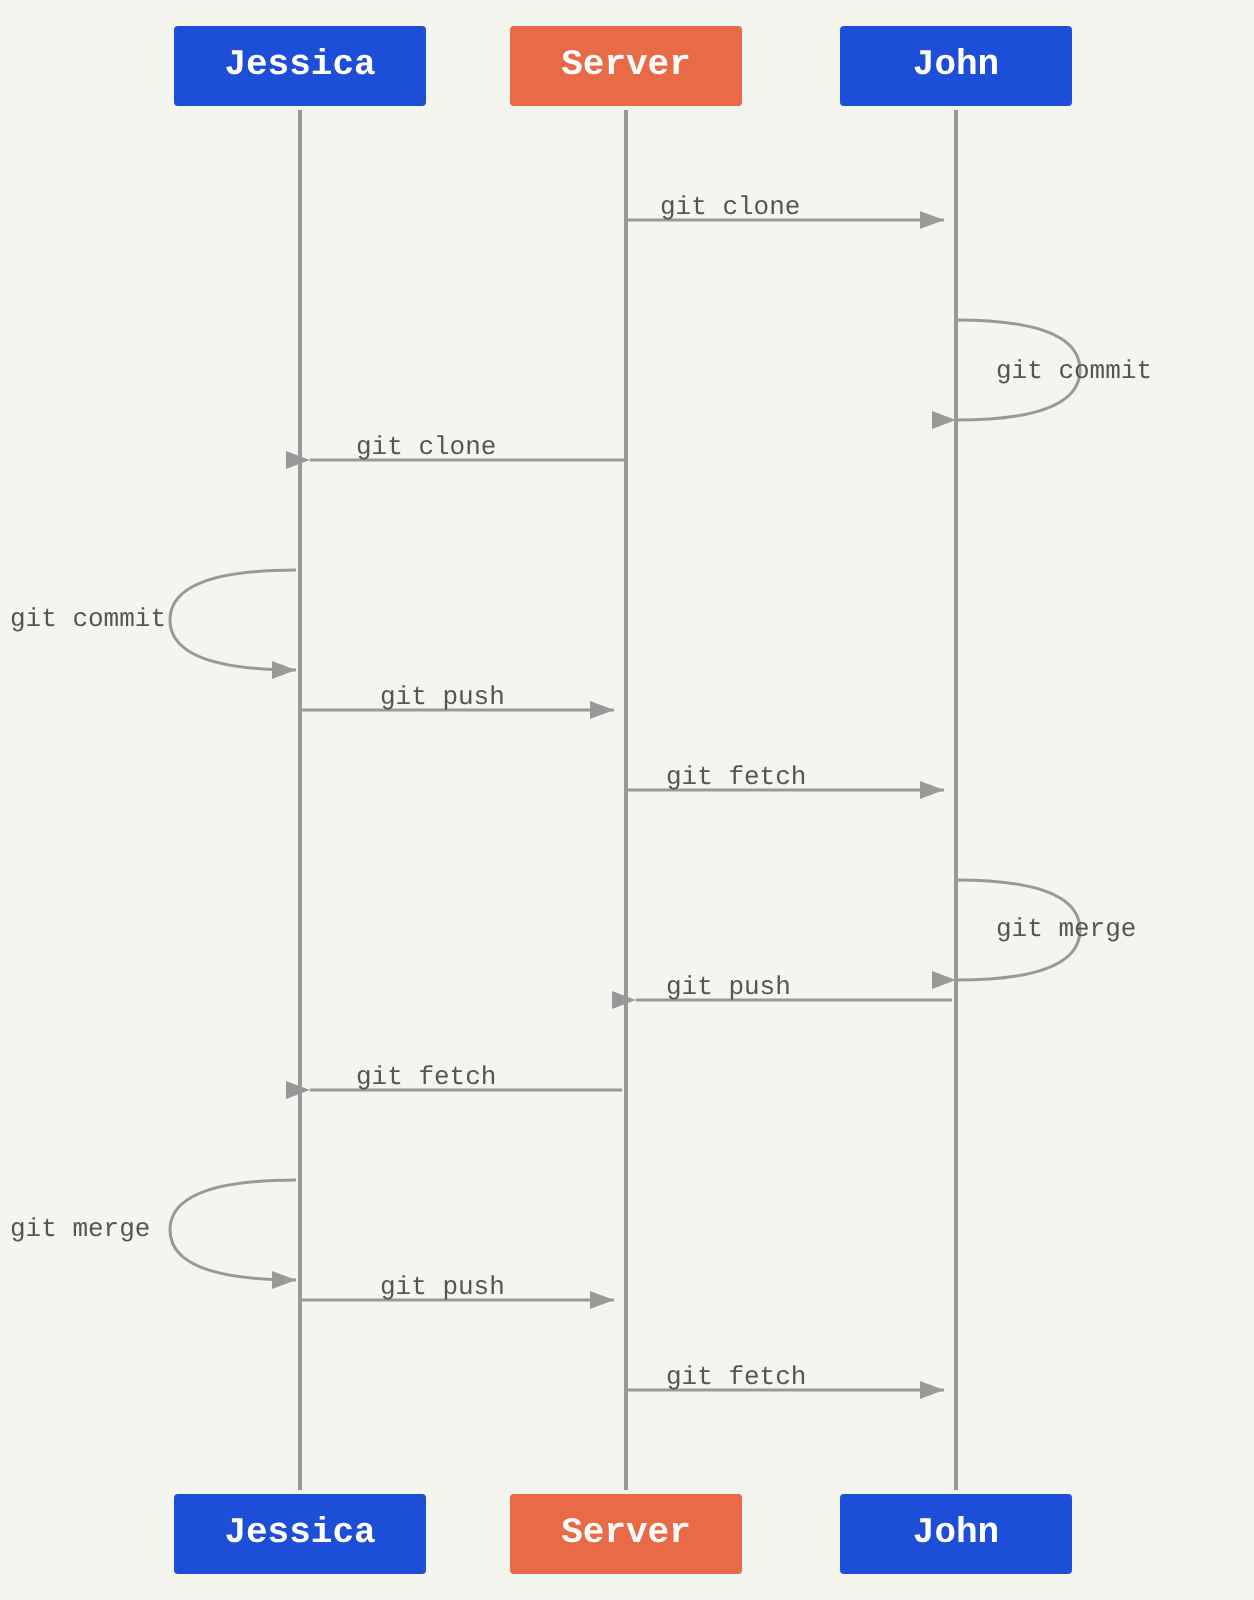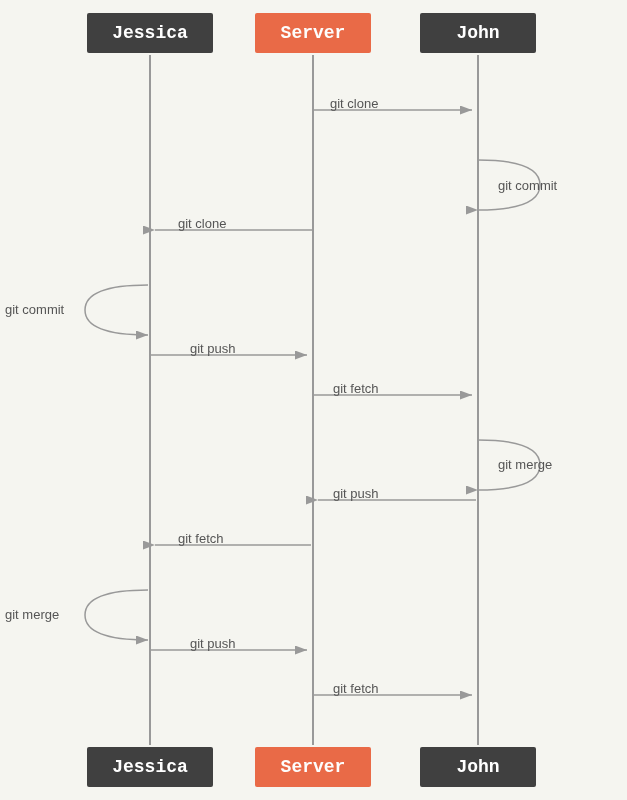--- a/index.html
+++ b/index.html
@@ -11,21 +11,21 @@
       overflow: hidden;
       position: relative;
     }
     .diagram-container {
       width: 627px;
       height: 800px;
       position: relative;
     }
     .actor-box {
       position: absolute;
-      background: #404040;
+      background: #1d4ed8;
       color: white;
       font-weight: bold;
       font-size: 18px;
       text-align: center;
       padding: 10px 18px;
       border-radius: 2px;
       min-width: 110px;
     }
     .lifeline {
       position: absolute;
@@ -39,21 +39,21 @@
       top: 0;
       left: 0;
       width: 627px;
       height: 800px;
       pointer-events: none;
     }
     .arrow-label {
       position: absolute;
       font-size: 13px;
       color: #555;
-      font-family: Liberation Sans, sans-serif;
+      font-family: Liberation Mono, monospace;
     }
   </style>
 </head>
 <body>
 
 <div class="diagram-container">
 
   <div class="actor-box" style="left: 87px; top: 13px; width: 126px;">Jessica</div>
   <div class="actor-box" style="left: 255px; top: 13px; width: 116px; background:#e8522a; opacity:0.85;">Server</div>
   <div class="actor-box" style="left: 420px; top: 13px; width: 116px;">John</div>

